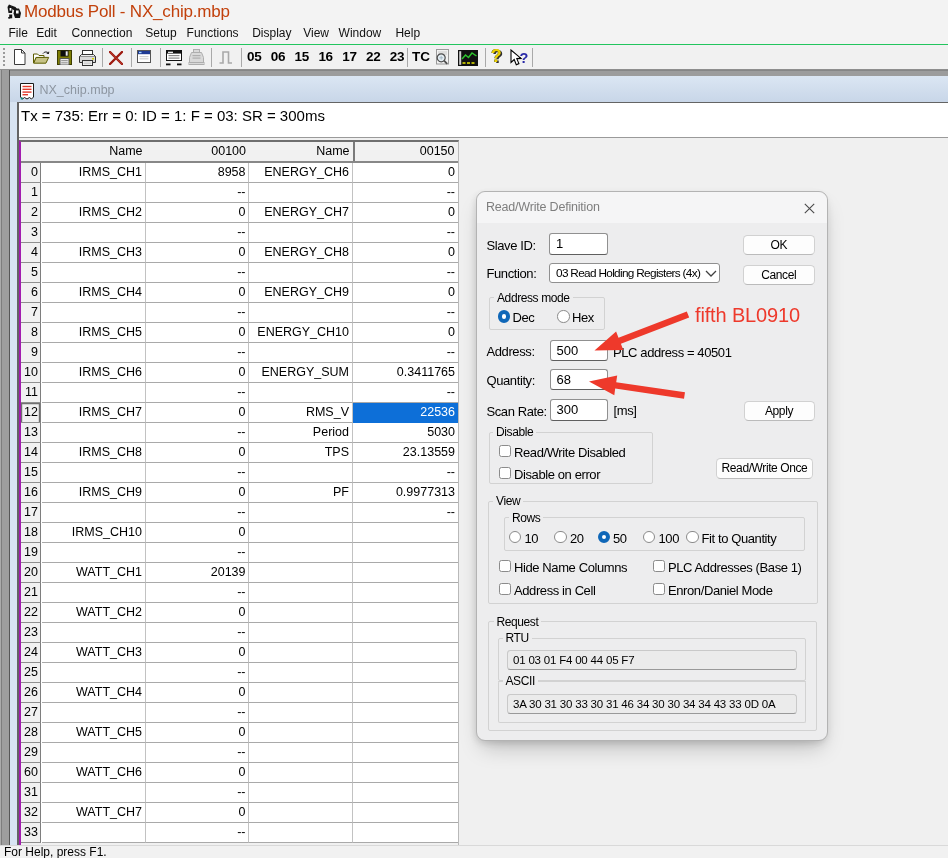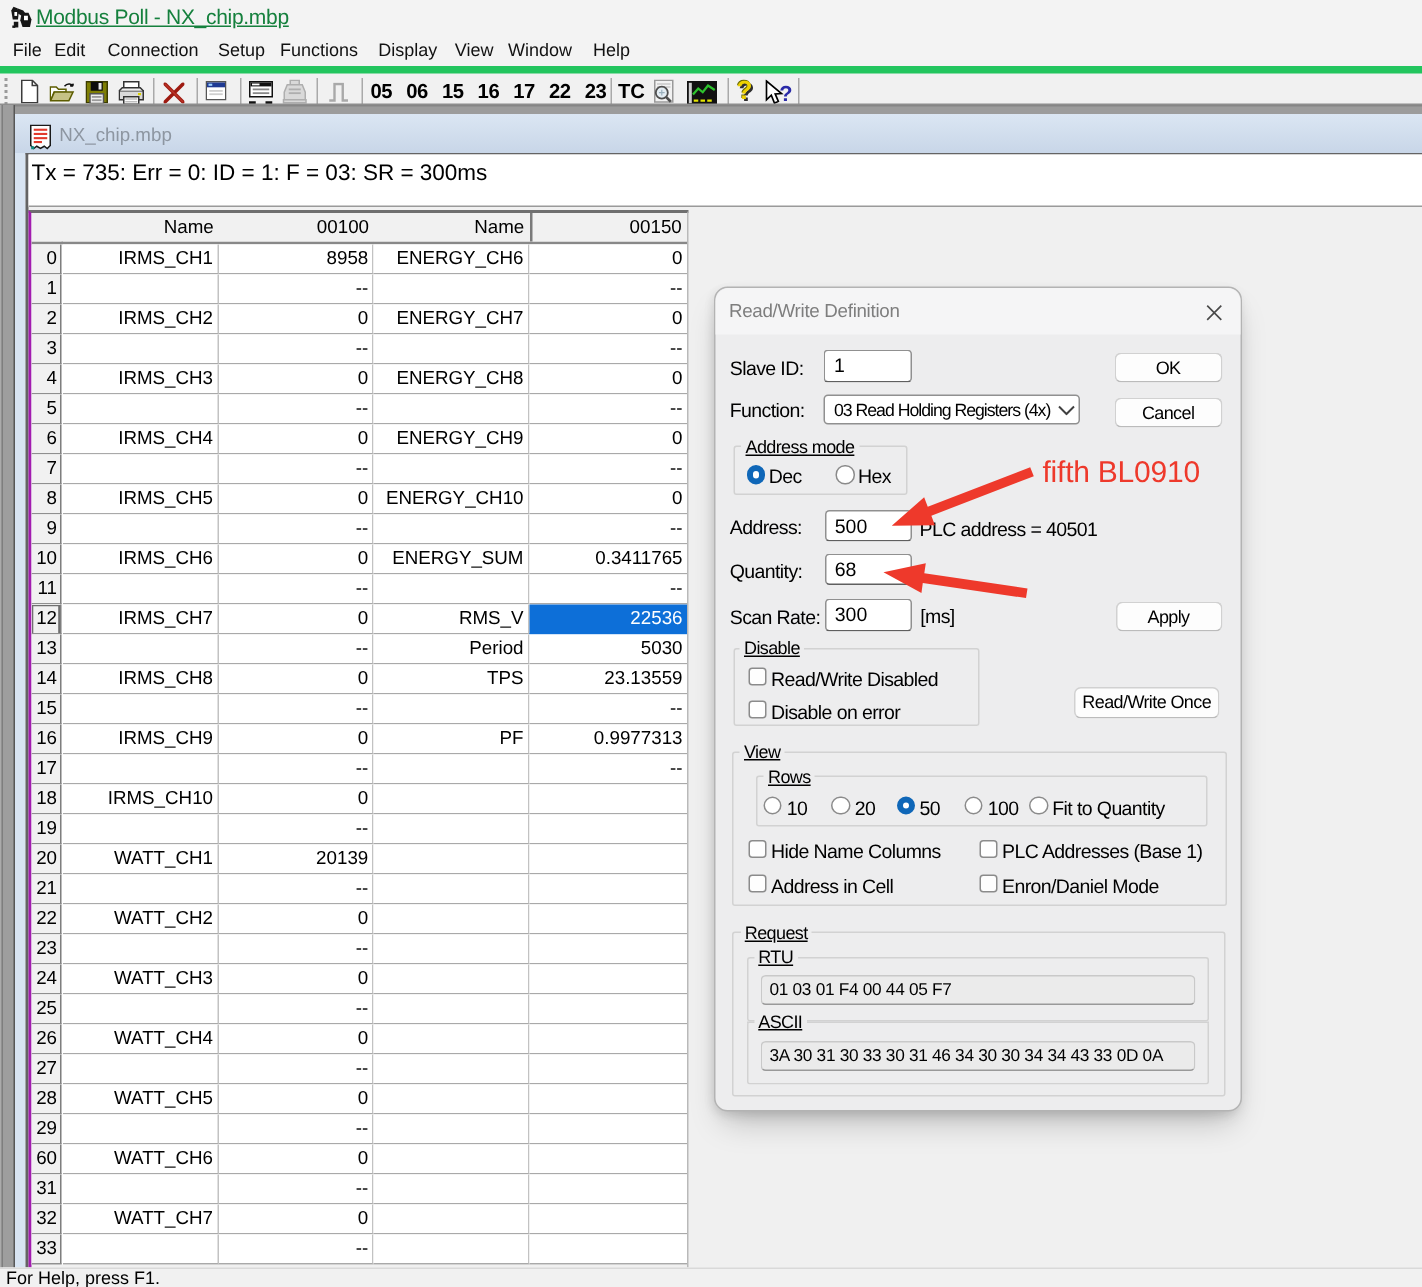--- a/index.html
+++ b/index.html
@@ -1,24 +1,24 @@
 <!DOCTYPE html>
 <html><head><meta charset="utf-8">
 <style>
 *{margin:0;padding:0;box-sizing:border-box;}
 html,body{width:948px;height:858px;overflow:hidden;background:#f0f0f0;
  font-family:"Liberation Sans",sans-serif;-webkit-font-smoothing:antialiased;}
 #root{position:relative;width:948px;height:858px;}
 .abs{position:absolute;}
 
 #titlebar{position:absolute;left:0;top:0;width:948px;height:22px;background:#f3f3f3;}
-#titletxt{position:absolute;left:24px;top:0;height:22px;line-height:23px;font-size:14px;letter-spacing:-0.2px;color:#15803d;text-decoration:underline;}
+#titletxt{position:absolute;left:24px;top:0;height:22px;line-height:23px;font-size:17px;letter-spacing:-0.2px;color:#c2410c;}
 #menubar{position:absolute;left:0;top:22px;width:948px;height:22px;background:#f3f3f3;text-decoration:underline;}
 .mi{position:absolute;top:0;height:22px;line-height:23px;font-size:12px;color:#111;}
-#toolbar{position:absolute;left:0;top:44px;width:948px;height:25px;background:#f1f1f1;border-top:5px solid #22c55e;}
+#toolbar{position:absolute;left:0;top:44px;width:948px;height:25px;background:#f1f1f1;border-top:1px solid #22c55e;}
 .tsep{position:absolute;top:3px;width:1px;height:19px;background:#a9a9a9;}
 .tbnum{position:absolute;top:3.5px;font-size:13.5px;font-weight:bold;color:#000;letter-spacing:-0.3px;}
 #tbline{position:absolute;left:0;top:69px;width:948px;height:1px;background:#8e8e8e;}
 
 #mdiband{position:absolute;left:0;top:70px;width:948px;height:6px;background:#9c9c9c;border-top:1px solid #868686;}
 #mdileft{position:absolute;left:0;top:70px;width:10px;height:775px;background:#9e9e9e;}
 #mdileft .e1{position:absolute;left:0;top:0;width:1px;height:100%;background:#ababab;}
 #mdileft .e2{position:absolute;left:1px;top:0;width:1px;height:100%;background:#7e7e7e;}
 #mdileft .e3{position:absolute;left:8.5px;top:0;width:1.5px;height:100%;background:#575757;}
 #childtitle{position:absolute;left:10px;top:76px;width:938px;height:25.5px;
@@ -55,21 +55,21 @@
  border:1px solid #b3b3b3;border-radius:9px;
  box-shadow:0 12px 22px -6px rgba(0,0,0,.22),0 4px 10px -2px rgba(0,0,0,.10),-2px 2px 6px rgba(0,0,0,.05);}
 #dlgtitle{position:absolute;left:0;top:0;width:100%;height:31px;background:#f5f5f6;border-radius:9px 9px 0 0;}
 #dlgtitletxt{position:absolute;left:486px;top:200px;font-size:12.5px;letter-spacing:-0.2px;color:#7e7e7e;}
 .lbl{position:absolute;font-size:13px;letter-spacing:-0.4px;color:#000;white-space:nowrap;}
 .field{position:absolute;background:#fff;border:1px solid #909090;border-bottom:1.5px solid #5f5f5f;
  border-radius:3px;font-size:13px;letter-spacing:0;color:#000;padding-left:6px;white-space:nowrap;}
 .btn{position:absolute;background:#fdfdfd;border:1px solid #d1d1d1;border-bottom:1.5px solid #bbb;
  border-radius:4.5px;font-size:12px;letter-spacing:-0.4px;color:#000;text-align:center;white-space:nowrap;}
 .gb{position:absolute;border:1px solid #d2d2d2;border-radius:2px;}
-.gblbl{position:absolute;font-size:12px;letter-spacing:-0.4px;color:#000;background:#ededee;padding:0 3px;white-space:nowrap;text-decoration:underline;}
+.gblbl{position:absolute;font-size:12px;letter-spacing:-0.4px;color:#000;background:#ededee;padding:0 3px;white-space:nowrap;}
 .radio{position:absolute;width:12.5px;height:12.5px;border-radius:50%;background:#fff;border:1px solid #8b8b8b;}
 .radio.on{border:4.1px solid #0f67b8;}
 .cb{position:absolute;width:12px;height:12px;background:#fefefe;border:1px solid #8b8b8b;border-radius:2.5px;}
 .rofield{position:absolute;background:#ebebeb;border:1px solid #c9c9c9;border-bottom:1.5px solid #999;
  border-radius:3.5px;font-size:11.5px;letter-spacing:-0.2px;color:#000;padding-left:5px;white-space:nowrap;overflow:hidden;}
 .red{color:#ee392b;}
 svg{display:block;}
 </style></head>
 <body>
 <div id="root">

